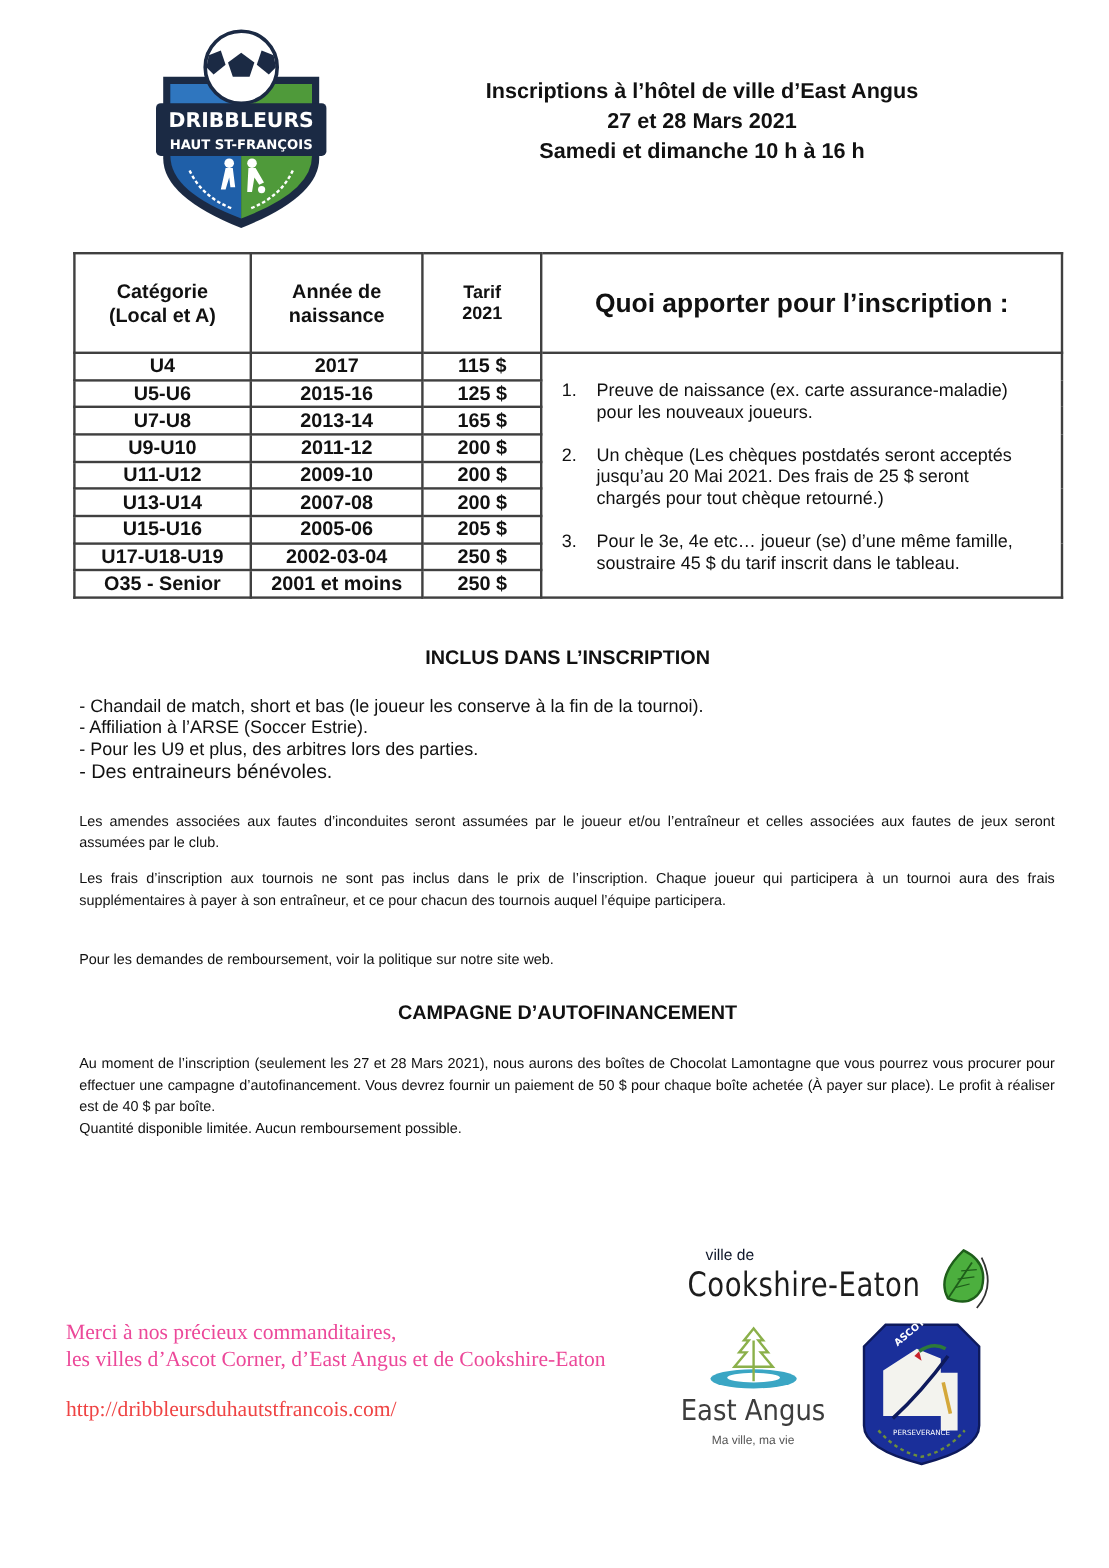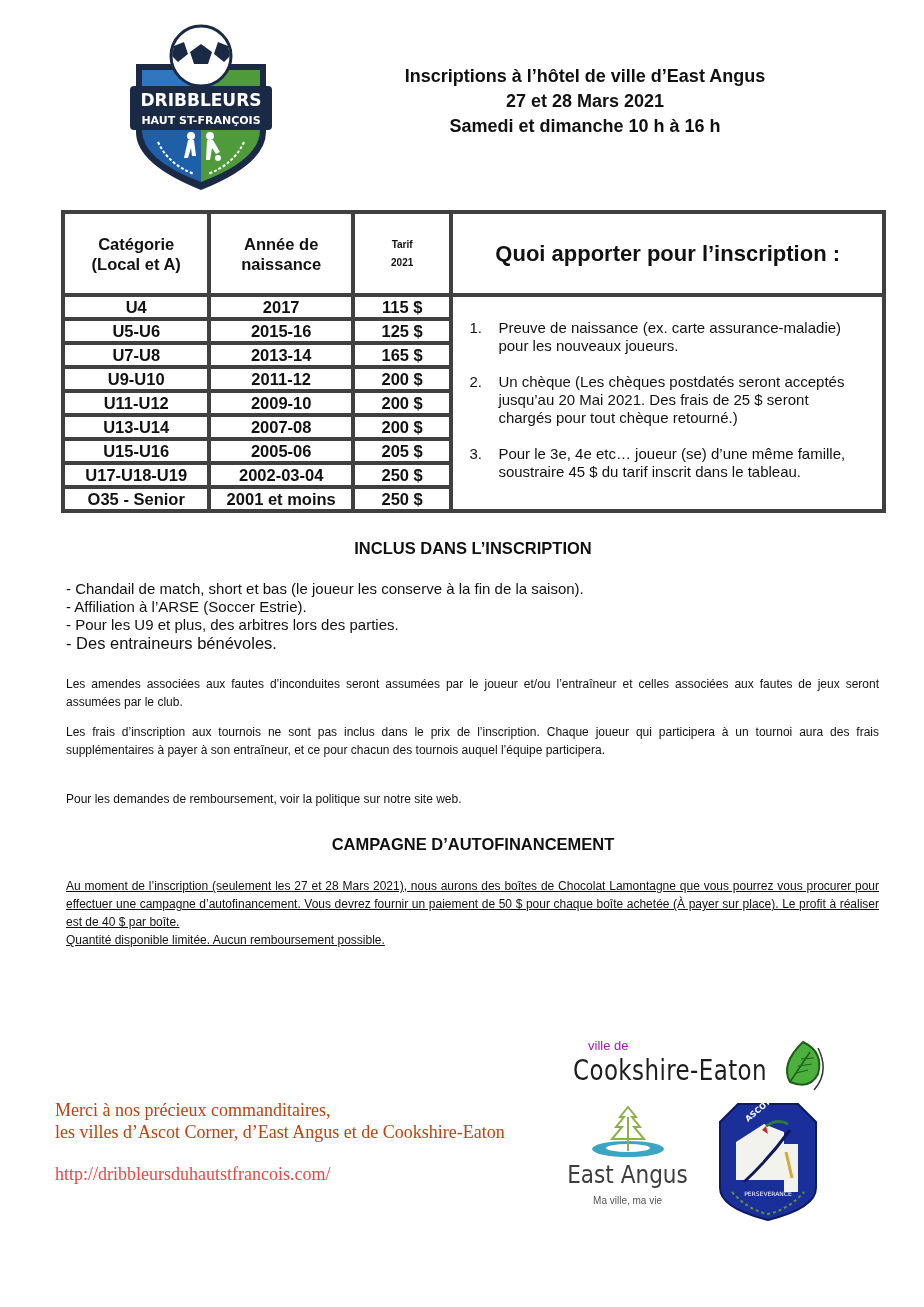--- a/index.html
+++ b/index.html
@@ -7,50 +7,50 @@
   body { position: relative; font-family: "Liberation Sans", sans-serif; color: #111111; }
 
   .abs { position: absolute; }
 
   
   #club-logo { left: 128px; top: 24px; width: 146px; height: 168px; }
   #header-block { left: 350px; top: 64px; width: 470px; text-align: center; font-weight: bold; font-size: 18px; line-height: 25px; }
 
   
   #fee-table { left: 61px; top: 210px; width: 825px; border-collapse: collapse; font-size: 16.5px; }
-  #fee-table td, #fee-table th { border: 4px solid #404040; text-align: center; }
+  #fee-table td, #fee-table th { border: 2px solid #404040; text-align: center; }
   #fee-table th { font-weight: bold; height: 83px; vertical-align: middle; font-size: 16.5px; line-height: 20px; }
-  #fee-table th.tarif { font-size: 10px; line-height: 18px; margin-top: 18px; }
+  #fee-table th.tarif { font-size: 15px; line-height: 18px; margin-top: 18px; }
   #fee-table th.bring { font-size: 22px; }
   #fee-table td.row { height: 21px; line-height: 20px; padding: 0; font-weight: bold; }
   #fee-table td.bring-cell { text-align: left; vertical-align: top; padding: 22px 20px 0 16px; font-size: 15px; line-height: 18px; }
   .bring-list { list-style: none; }
   .bring-list li { display: flex; margin-bottom: 18px; }
   .bring-list .num { width: 29px; flex: none; }
 
   
   .section-title { left: 0; width: 946px; text-align: center; font-weight: bold; font-size: 16.5px; font-family: "Liberation Sans", sans-serif; }
   #included-title { top: 539px; }
   #included-list { left: 66px; top: 580px; font-size: 15px; line-height: 17.8px; }
   #included-list .last { font-size: 16.5px; line-height: 20px; }
 
   .para { left: 66px; width: 813px; font-size: 12px; line-height: 18px; text-align: justify; }
   #para-fines { top: 675px; }
   #para-tournaments { top: 723px; }
   #para-refunds { top: 790px; }
 
   #campaign-title { top: 835px; }
-  #para-campaign { top: 877px; text-decoration: underline; }
-
-  
-  #thanks { left: 55px; top: 1099px; font-family: "Liberation Serif", serif; font-size: 18px; line-height: 22px; color: #c2410c; }
+  #para-campaign { top: 877px; }
+
+  
+  #thanks { left: 55px; top: 1099px; font-family: "Liberation Serif", serif; font-size: 18px; line-height: 22px; color: #ec4899; }
   #website { left: 55px; top: 1164px; font-family: "Liberation Serif", serif; font-size: 18px; color: #ef4444; }
 
   #cookshire-logo { left: 568px; top: 1036px; width: 265px; height: 60px; }
-  .ce-small { position: absolute; left: 20px; top: 2px; font-size: 13px; color: #a21caf; }
+  .ce-small { position: absolute; left: 20px; top: 2px; font-size: 13px; color: #0f172a; }
   .ce-big { position: absolute; left: 5px; top: 18px; font-size: 28px; color: #1d1d1d; letter-spacing: 0.5px; font-family: "DejaVu Sans", sans-serif; transform: scaleX(0.82); transform-origin: left center; white-space: nowrap; }
   #east-angus-logo { left: 560px; top: 1105px; width: 135px; height: 110px; }
   .ea-name { position: absolute; left: 0; width: 135px; top: 56px; text-align: center; font-size: 24px; color: #3d3d3d; font-family: "DejaVu Sans", sans-serif; transform: scaleX(0.9); }
   .ea-tag { position: absolute; left: 0; width: 135px; top: 90px; text-align: center; font-size: 10px; color: #555; }
   #ascot-logo { left: 718px; top: 1100px; width: 100px; height: 122px; }
 </style>
 </head>
 <body>
 
 <div id="club-logo" class="abs">
@@ -169,21 +169,21 @@
   <tr>
     <td class="row">O35 - Senior</td>
     <td class="row">2001 et moins</td>
     <td class="row">250 $</td>
   </tr>
 </tbody>
   </table>
 
 <div id="included-title" class="abs section-title">INCLUS DANS L’INSCRIPTION</div>
 <div id="included-list" class="abs">
-  <div>- Chandail de match, short et bas (le joueur les conserve à la fin de la saison).</div>
+  <div>- Chandail de match, short et bas (le joueur les conserve à la fin de la tournoi).</div>
   <div>- Affiliation à l’ARSE (Soccer Estrie).</div>
   <div>- Pour les U9 et plus, des arbitres lors des parties.</div>
   <div class="last">- Des entraineurs bénévoles.</div>
 </div>
 
 <p id="para-fines" class="abs para">Les amendes associées aux fautes d’inconduites seront assumées par le joueur et/ou l’entraîneur et celles associées aux fautes de jeux seront assumées par le club.</p>
 <p id="para-tournaments" class="abs para">Les frais d’inscription aux tournois ne sont pas inclus dans le prix de l’inscription. Chaque joueur qui participera à un tournoi aura des frais supplémentaires à payer à son entraîneur, et ce pour chacun des tournois auquel l’équipe participera.</p>
 <p id="para-refunds" class="abs para">Pour les demandes de remboursement, voir la politique sur notre site web.</p>
 
 <div id="campaign-title" class="abs section-title">CAMPAGNE D’AUTOFINANCEMENT</div>

